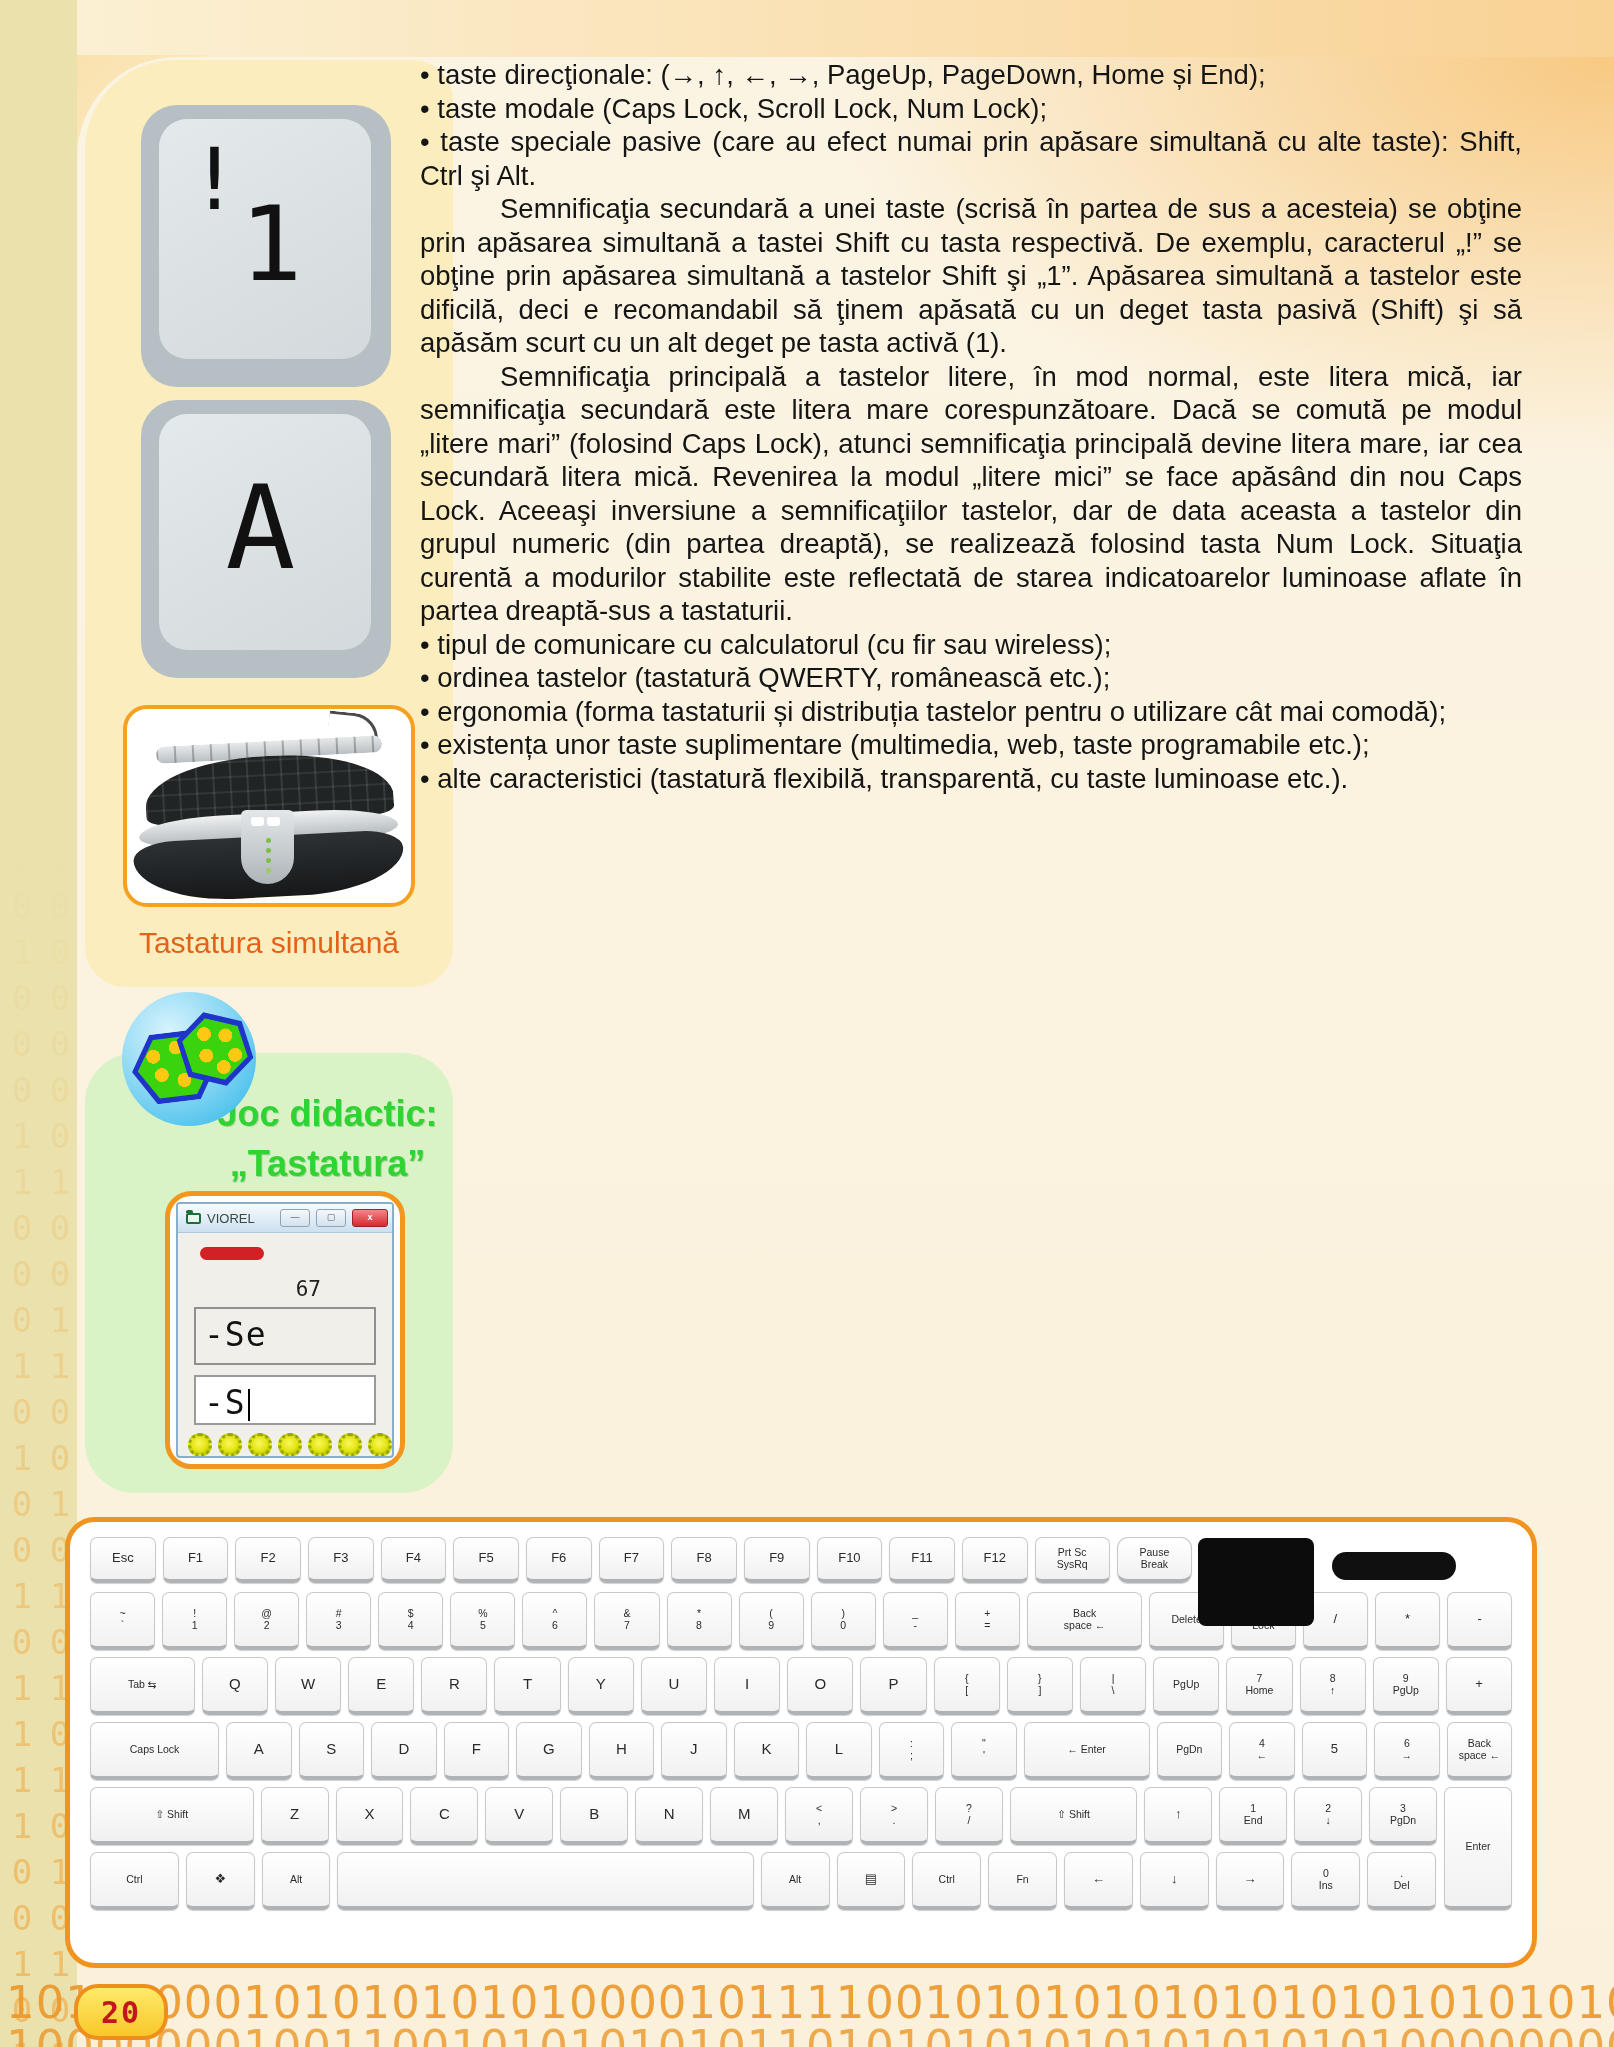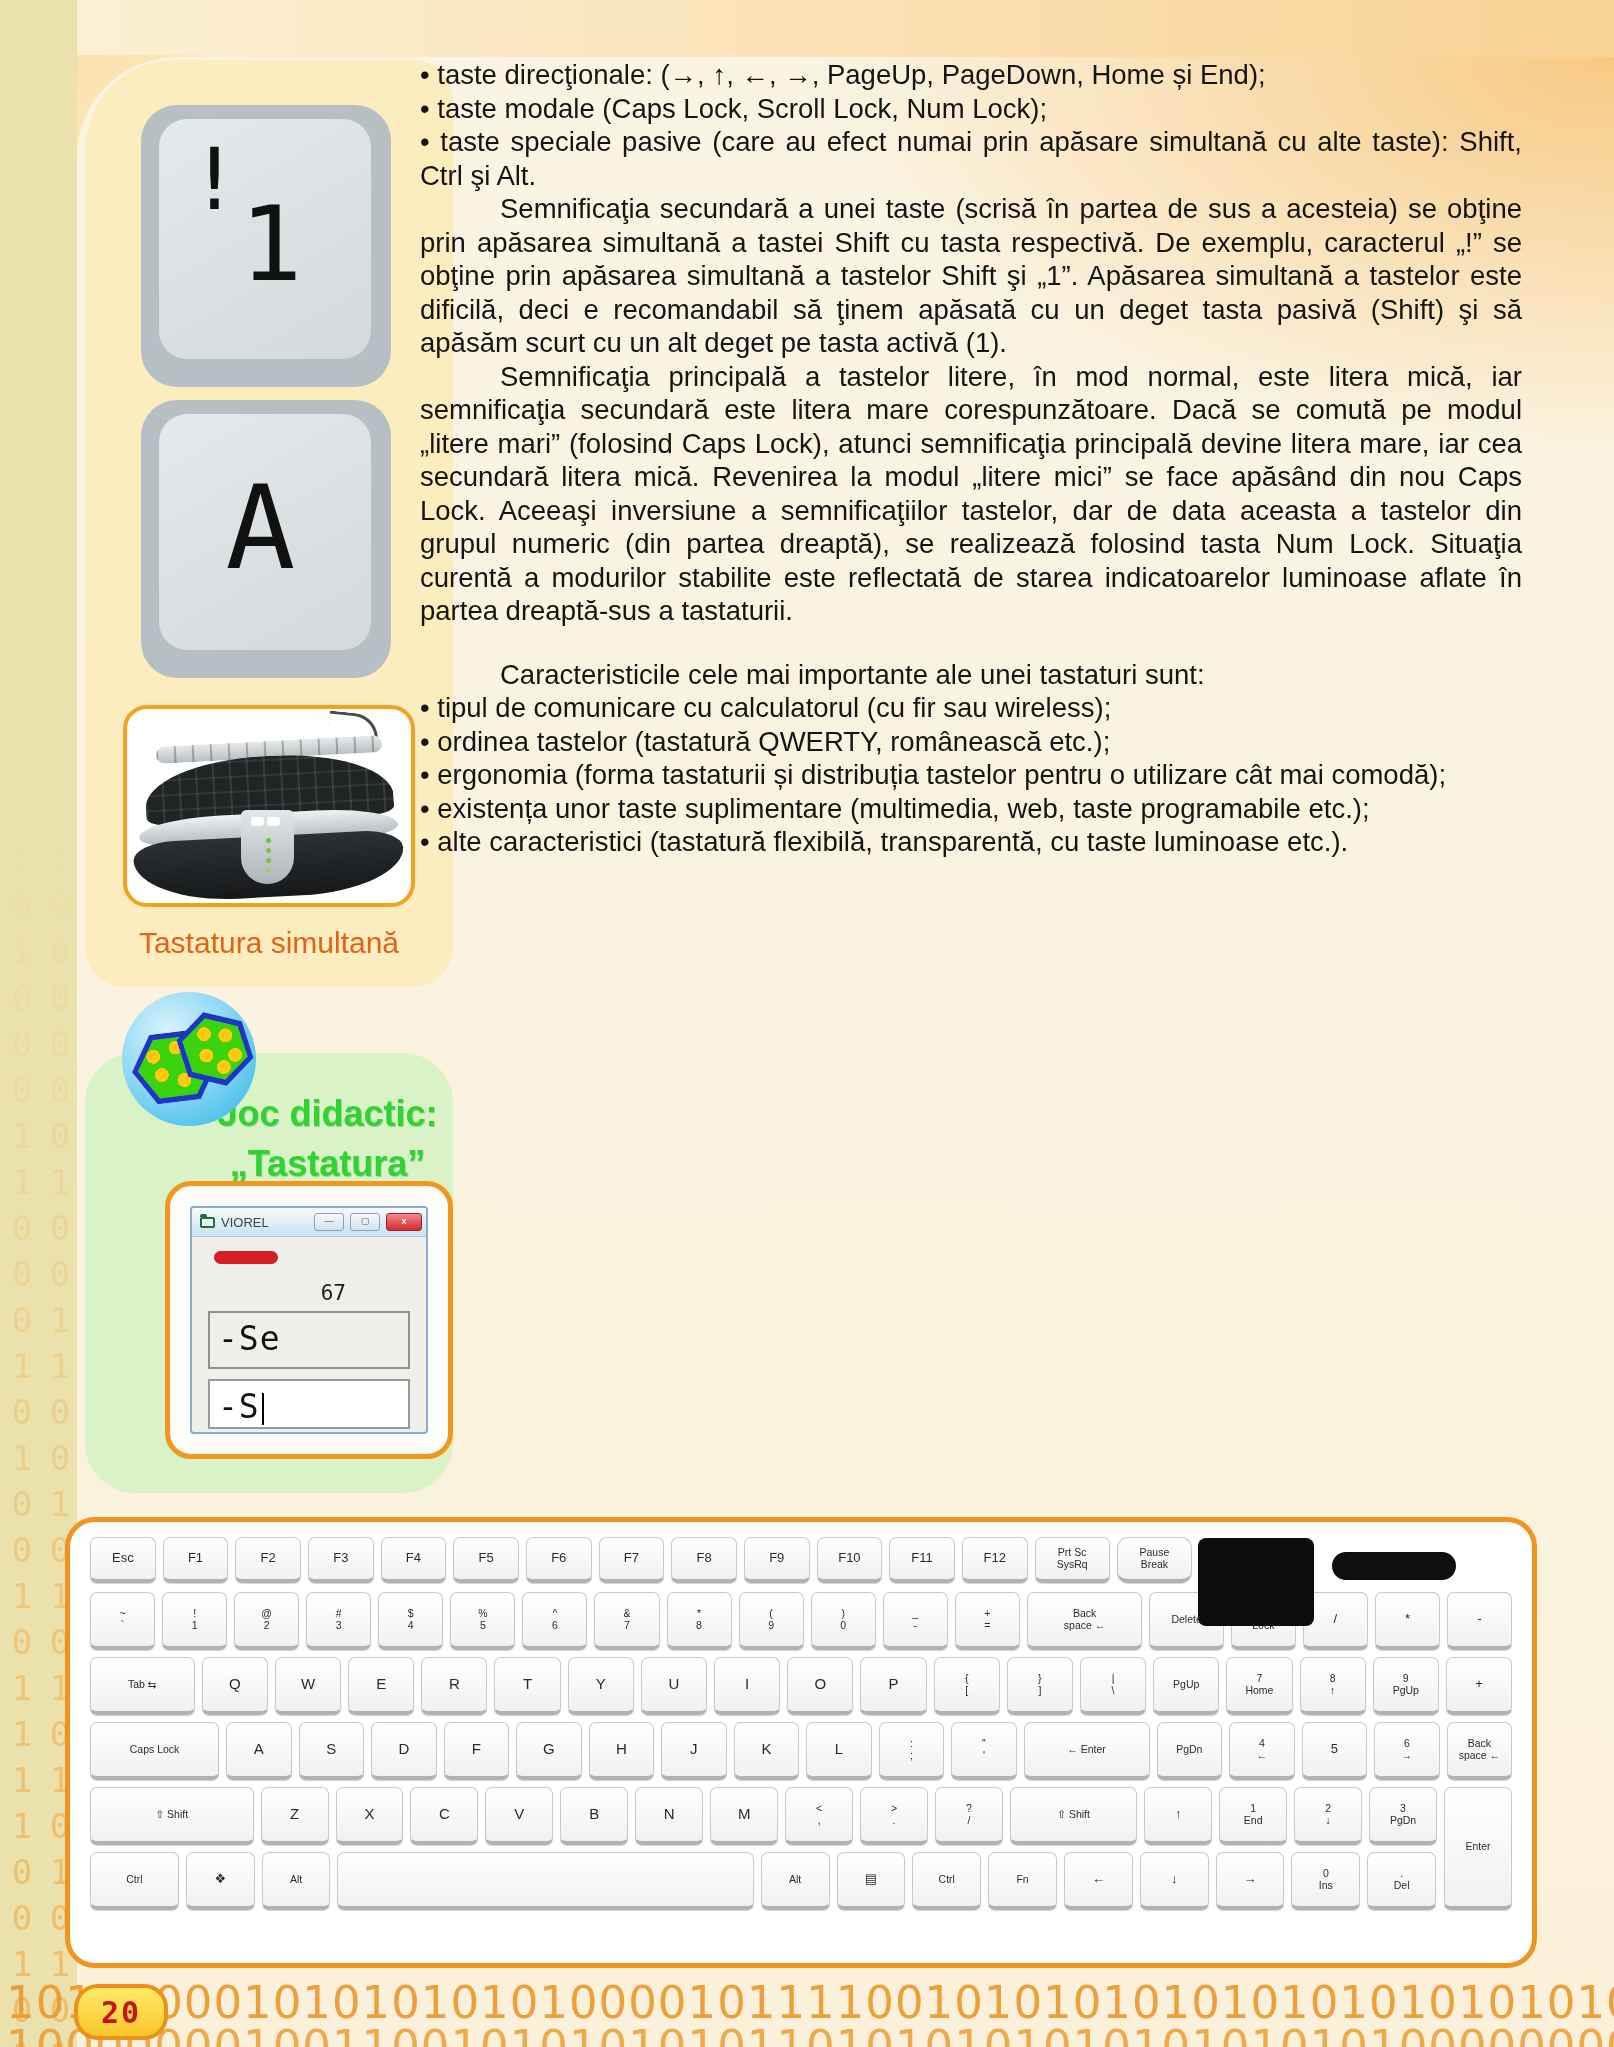--- a/index.html
+++ b/index.html
@@ -103,22 +103,22 @@
     radial-gradient(circle 7px at 32% 60%,#FFC913 97%,transparent),
     radial-gradient(circle 7px at 60% 72%,#FFC913 97%,transparent),#3BD20E;}
   .d2 .dface{background:
     radial-gradient(circle 7px at 30% 30%,#FFC913 97%,transparent),
     radial-gradient(circle 7px at 60% 24%,#FFC913 97%,transparent),
     radial-gradient(circle 7px at 80% 52%,#FFC913 97%,transparent),
     radial-gradient(circle 7px at 40% 64%,#FFC913 97%,transparent),
     radial-gradient(circle 7px at 68% 76%,#FFC913 97%,transparent),#3BD20E;}
 
   
-  .viorel-frame{position:absolute;left:80px;top:128px;width:288px;height:278px;box-sizing:border-box;
-    border:5px solid #F2961D;border-radius:26px;background:#FDFDFC;padding:20px;z-index:4;}
+  .viorel-frame{position:absolute;left:80px;top:138px;width:240px;height:278px;box-sizing:border-box;
+    border:5px solid #F2961D;border-radius:26px;background:#FDFDFC;padding:6px;z-index:4;}
   .vwin{width:100%;height:100%;box-sizing:border-box;border:2px solid #89AECB;background:#F0EFE9;border-radius:4px;overflow:hidden;}
   .vtitle{height:28px;display:flex;align-items:center;gap:6px;padding:0 4px 0 8px;
     background:linear-gradient(#F8FBFD,#CBE0F0);border-bottom:1px solid #AFC9DC;}
   .vfolder{width:15px;height:11px;border:2px solid #1E6E3C;border-radius:2px;position:relative;box-sizing:border-box;background:#EAF6EE;}
   .vfolder::before{content:"";position:absolute;left:-2px;top:-5px;width:7px;height:3px;background:#1E6E3C;border-radius:2px 2px 0 0;}
   .vtitle-text{font-size:13px;color:#3A4A42;flex:1;}
   .vbtn{width:28px;height:16px;border:1px solid #8FA3B5;border-radius:3px;font-size:9px;line-height:14px;text-align:center;
     color:#51606E;background:linear-gradient(#F4F8FB,#D4E2EE);}
   .vbtn.close{width:34px;background:linear-gradient(#F0888C,#D8282F);color:#fff;border-color:#9E2227;font-weight:bold;}
   .vbody{position:relative;height:calc(100% - 29px);}
@@ -246,21 +246,20 @@
       <div class="dface"></div>
     </div>
 </div>
 
 <div class="abs article">
   <p>• taste direcţionale: (→, ↑, ←, →, PageUp, PageDown, Home și End);</p>
   <p>• taste modale (Caps Lock, Scroll Lock, Num Lock);</p>
   <p>• taste speciale pasive (care au efect numai prin apăsare simultană cu alte taste): Shift, Ctrl şi Alt.</p>
   <p class="ind">Semnificaţia secundară a unei taste (scrisă în partea de sus a acesteia) se obţine prin apăsarea simultană a tastei Shift cu tasta respectivă. De exemplu, caracterul „!” se obţine prin apăsarea simultană a tastelor Shift şi „1”. Apăsarea simultană a tastelor este dificilă, deci e recomandabil să ţinem apăsată cu un deget tasta pasivă (Shift) şi să apăsăm scurt cu un alt deget pe tasta activă (1).</p>
   <p class="ind">Semnificaţia principală a tastelor litere, în mod normal, este litera mică, iar semnificaţia secundară este litera mare corespunzătoare. Dacă se comută pe modul „litere mari” (folosind Caps Lock), atunci  semnificaţia principală devine litera mare, iar cea secundară litera mică. Revenirea la modul „litere mici” se face apăsând din nou Caps Lock. Aceeaşi inversiune a semnificaţiilor tastelor, dar de data aceasta a tastelor din grupul numeric (din partea dreaptă), se realizează folosind tasta Num Lock. Situaţia curentă a modurilor stabilite este reflectată de starea indicatoarelor luminoase aflate în partea dreaptă-sus a tastaturii.</p>
-  <p class="ind gap">Caracteristicile cele mai importante ale unei tastaturi sunt:</p>
   <p>• tipul de comunicare cu calculatorul (cu fir sau wireless);</p>
   <p>• ordinea tastelor (tastatură QWERTY, românească etc.);</p>
   <p>• ergonomia (forma tastaturii și distribuția tastelor pentru o utilizare cât mai comodă);</p>
   <p>• existența unor taste suplimentare (multimedia, web, taste programabile etc.);</p>
   <p>• alte caracteristici (tastatură flexibilă, transparentă, cu taste luminoase etc.).</p>
 </div>
 
 <div class="abs kb-panel">
   <div class="kb-rows">
       <div class="krow krow0">

